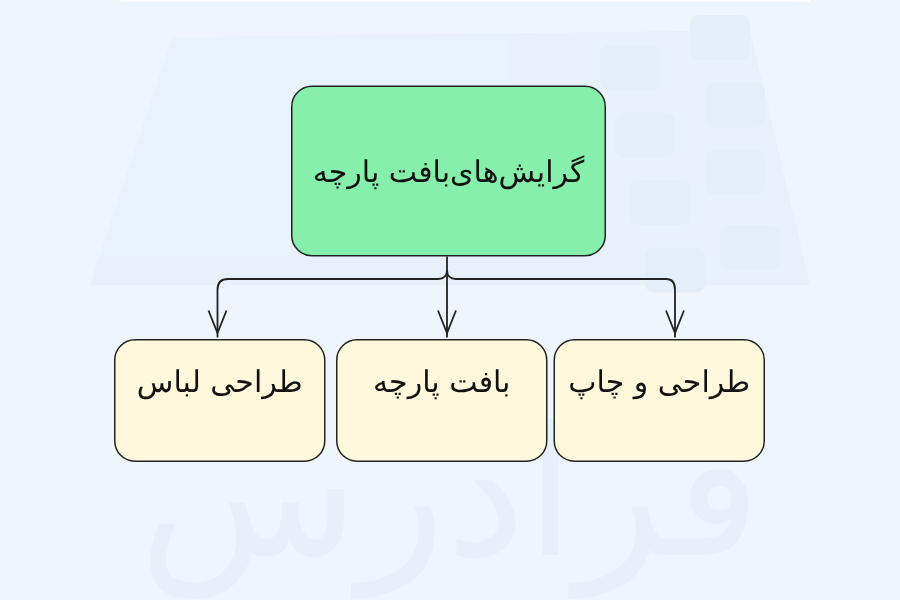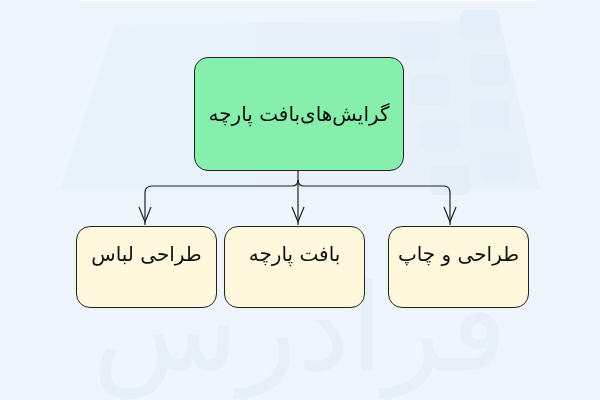--- a/index.html
+++ b/index.html
@@ -29,21 +29,21 @@
       background: #86efac;
       flex-direction: row;
       font-size: 20px; line-height: 36px;
     }
     .child {
       top: 226px; width: 141px; height: 82px;
       background: #fff8dc;
       font-size: 20px;
       padding-bottom: 26px;
     }
-    .c1 { left: 388px; }
+    .c1 { left: 369px; }
     .c2 { left: 224px; }
     .c3 { left: 76px; }
     .connectors { position: absolute; left: 0; top: 0; width: 600px; height: 400px; }
   </style>
 </head>
 <body>
 
 <div class="topbar"></div>
 
 <svg class="watermark" viewBox="0 0 600 400">

